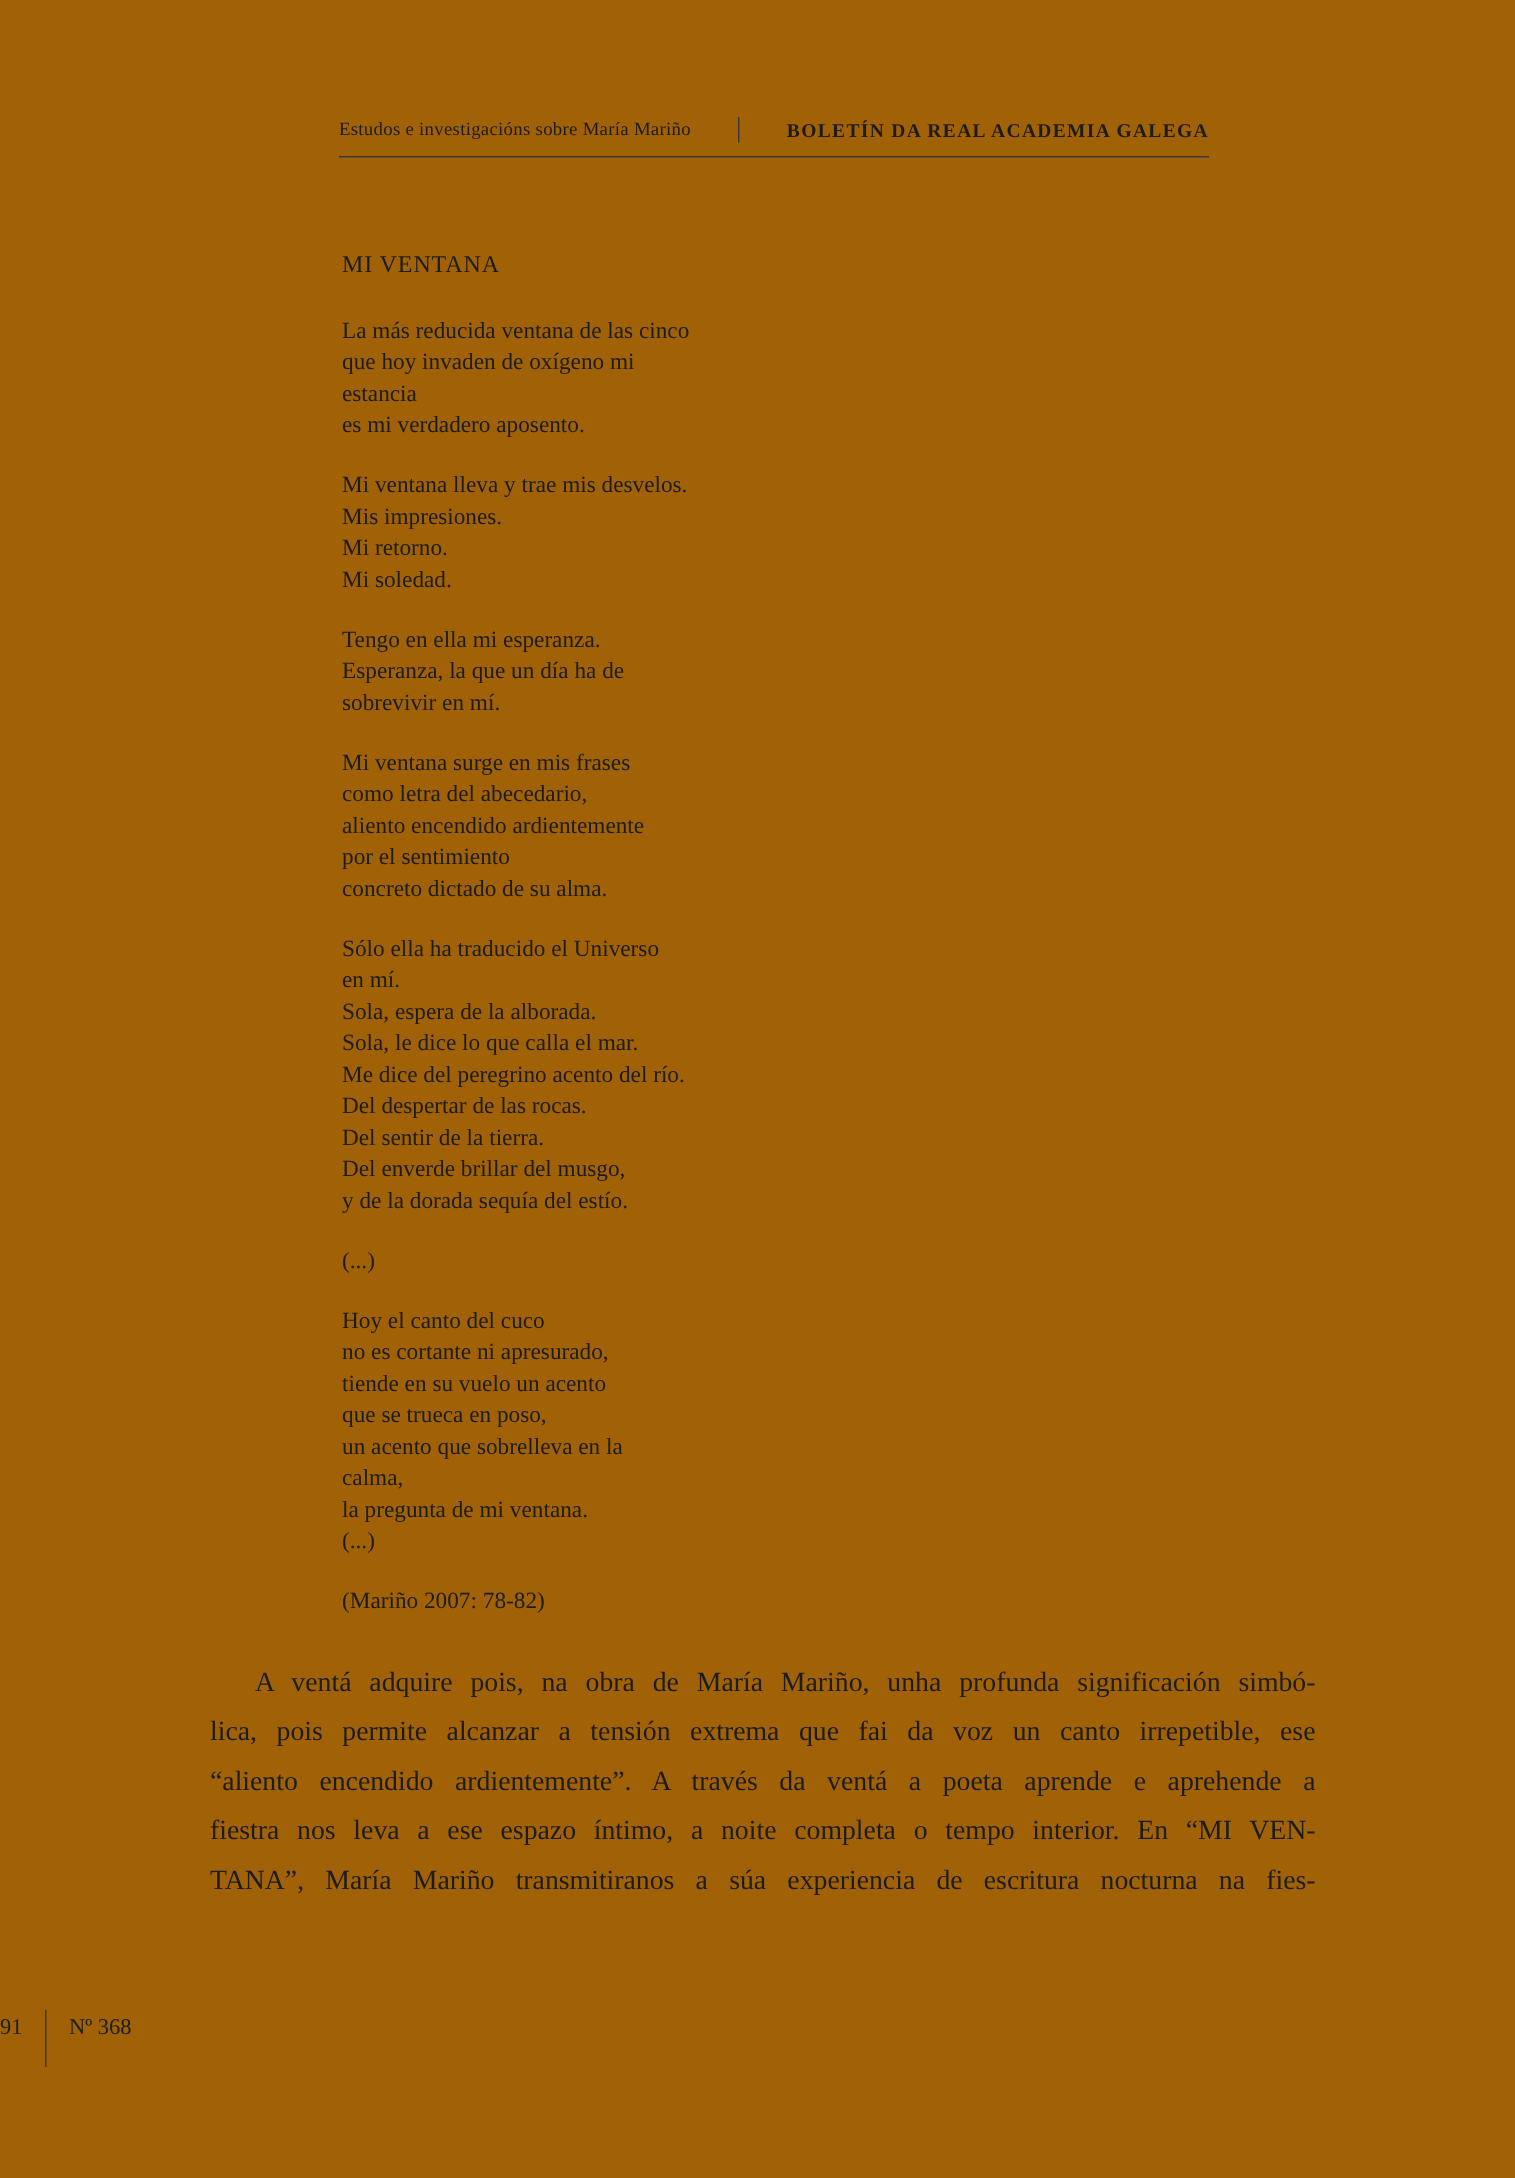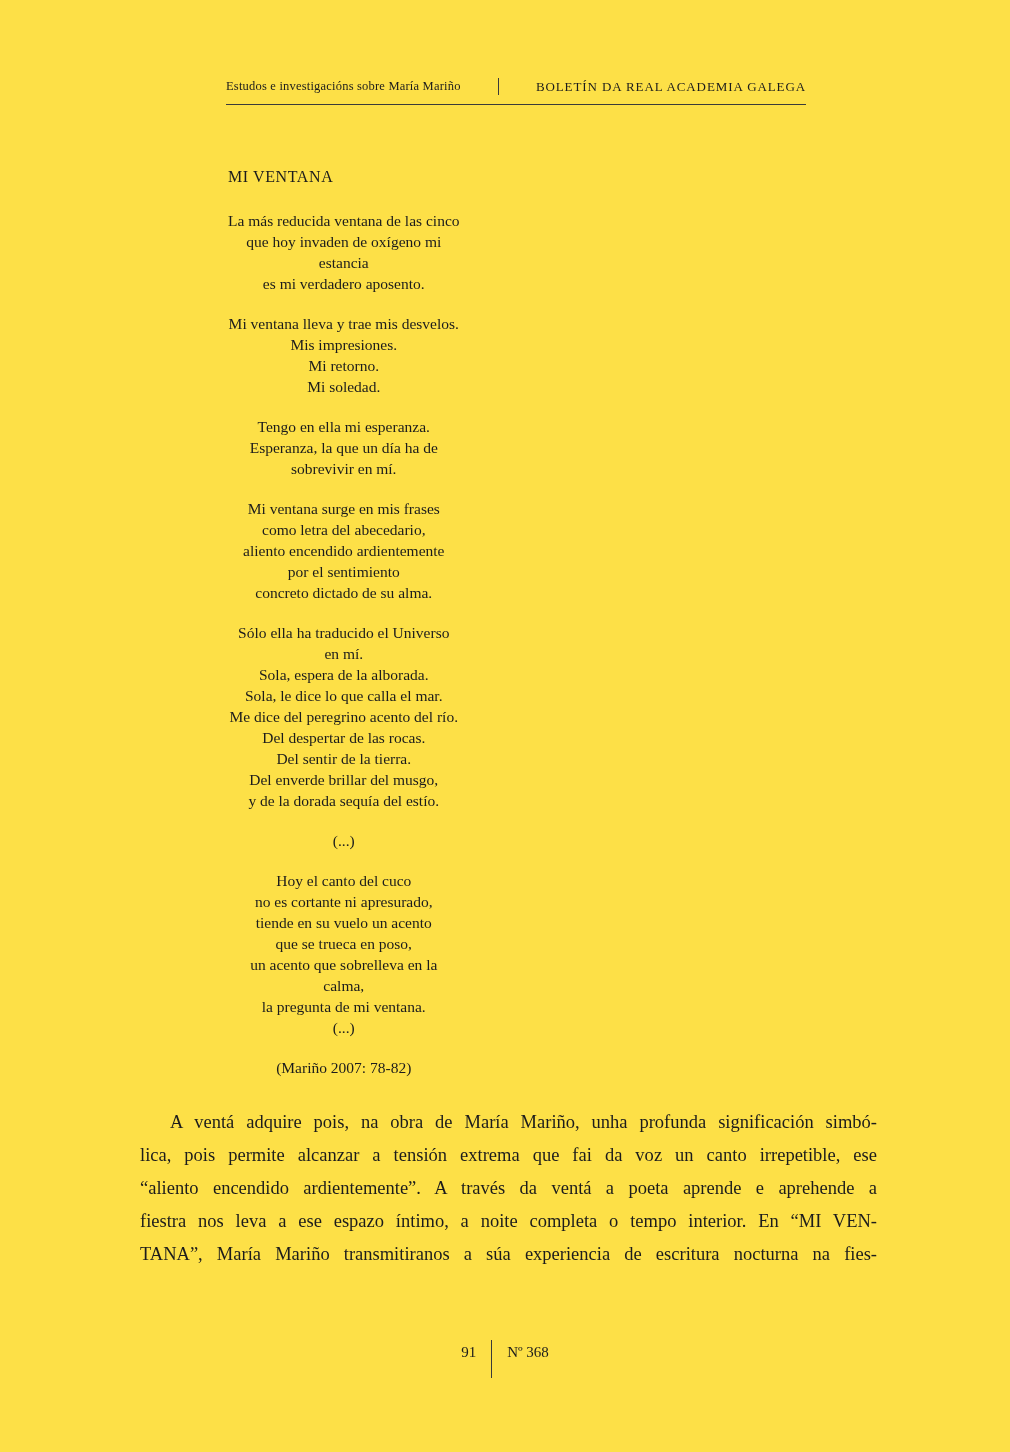--- a/index.html
+++ b/index.html
@@ -4,21 +4,21 @@
 <style>
   html, body {
     margin: 0;
     padding: 0;
     background: #ffffff;
   }
   .page {
     position: relative;
     width: 1010px;
     height: 1452px;
-    background: #fde047;
+    background: #a16207;
     font-family: "Liberation Serif", serif;
     color: #1c1c1c;
     overflow: hidden;
   }
 
   
   .header {
     position: absolute;
     top: 78px;
     left: 226px;
@@ -37,37 +37,37 @@
   .header-divider {
     width: 1px;
     background: #3a3a3a;
     height: 17px;
     align-self: center;
   }
   .header-right {
     font-size: 13px;
     letter-spacing: 0.9px;
     white-space: nowrap;
+    font-weight: bold;
   }
 
   
   .poem {
     position: absolute;
     left: 228px;
     top: 168px;
   }
   .poem-title {
     font-size: 16px;
     font-weight: normal;
     letter-spacing: 0.6px;
     margin: 0 0 24px 0;
   }
   .stanza {
     margin: 0 0 19px 0;
-    text-align: center;
   }
   .poem-line {
     font-size: 15.5px;
     line-height: 21px;
     white-space: pre;
   }
 
   
   .body-text {
     position: absolute;
@@ -87,21 +87,20 @@
     text-indent: 30px;
   }
 
   
   .footer {
     position: absolute;
     left: 0;
     top: 1340px;
     width: 1010px;
     display: flex;
-    justify-content: center;
     align-items: flex-start;
     gap: 15px;
     font-size: 15px;
   }
   .footer-text {
     padding-top: 2px;
     line-height: 20px;
   }
   .footer-divider {
     width: 1px;

